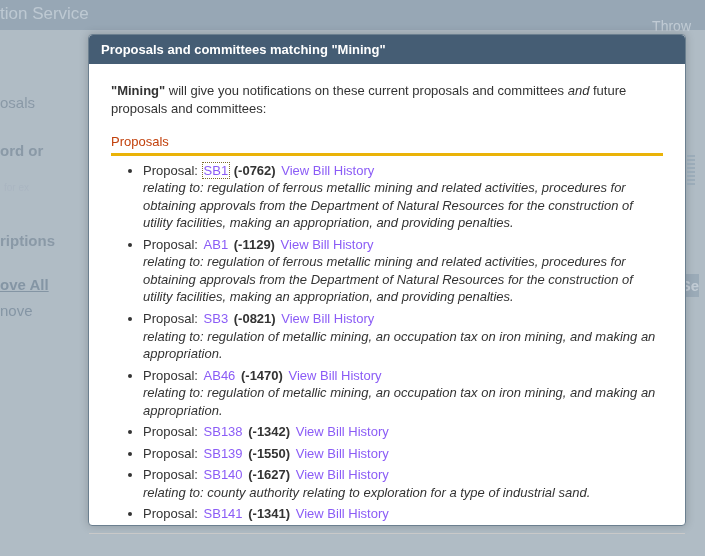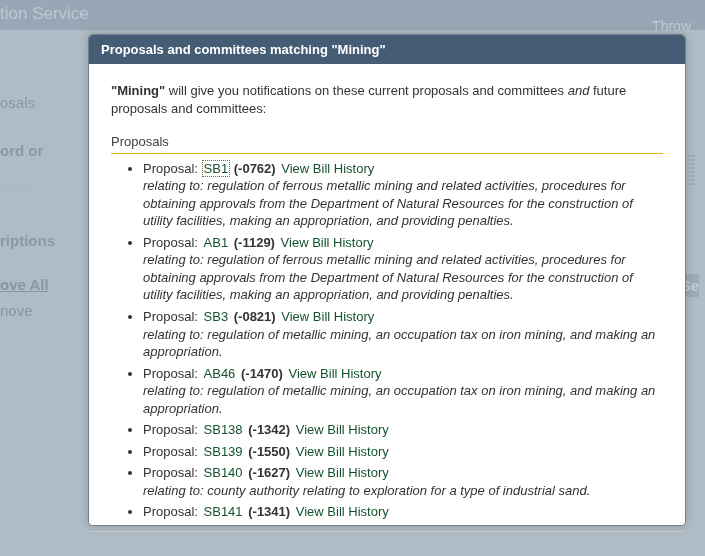--- a/index.html
+++ b/index.html
@@ -87,35 +87,35 @@
   }
   .dialog-body::-webkit-scrollbar-thumb {
     background: #c6c6c6;
     border: 1px solid #a8a8a8;
   }
   .intro {
     margin: 0 0 16px 0;
   }
   .intro em, .desc { font-style: italic; }
   .section-h {
-    border-bottom: 1px solid #eab308;
+    border-bottom: 3px solid #eab308;
     padding-bottom: 2px;
     margin: 6px 0 6px 0;
-    color: #404040;
+    color: #c2410c;
   }
   ul.proposals {
     margin: 4px 0 0 0;
     padding-left: 32px;
   }
   ul.proposals li {
     margin-bottom: 4px;
   }
   .prop-label { font-weight: normal; }
   .bill-link {
-    color: #14532d;
+    color: #8b5cf6;
     text-decoration: none;
     border: 1px dotted transparent;
     padding: 0 1px;
   }
   .bill-link.focused {
     border: 1px dotted #7a6a2a;
   }
   .code { font-weight: bold; }
   .desc {
     display: block;

